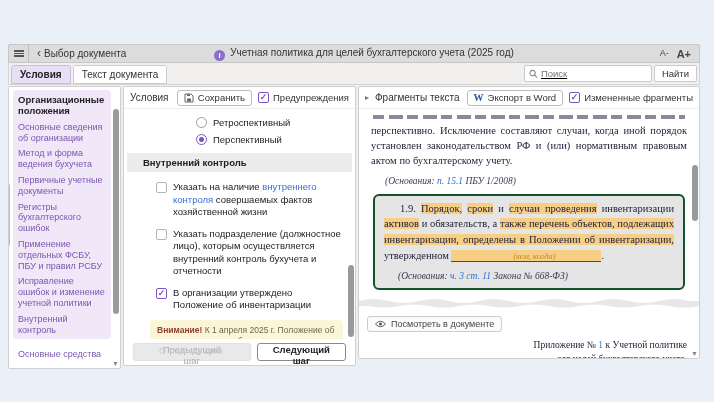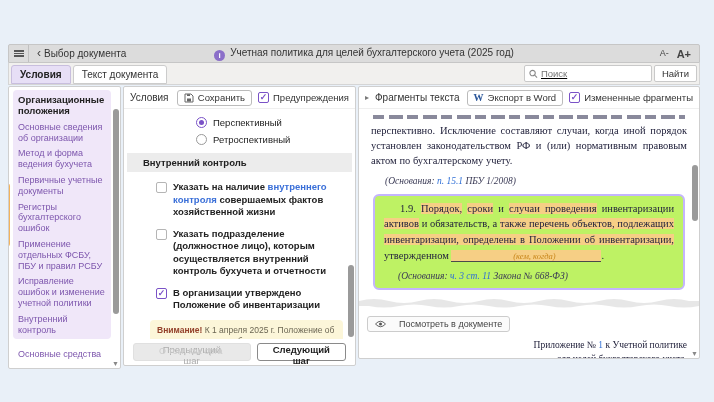--- a/index.html
+++ b/index.html
@@ -65,21 +65,21 @@
   .chkbox.on { border-color:#7a52c7; }
   .chkbox .tick { color:#7a52c7; font-size:9px; font-weight:bold; line-height:1; }
   .mid-body { padding:6px 10px 0 10px; position:relative; height:230px; overflow:hidden; }
   .radio-row { display:flex; align-items:flex-start; gap:6px; margin:2px 0 6px 62px; font-size:9.5px; color:#222; cursor:pointer; }
   .radio { width:11px; height:11px; border:1px solid #9a9a9a; border-radius:50%; background:#fff; flex:none; position:relative; }
   .radio.sel { border-color:#7a52c7; }
   .radio.sel::after { content:""; position:absolute; left:2px; top:2px; width:5px; height:5px; border-radius:50%; background:#7a52c7; }
   .group-band { background:#ececec; margin:8px -7px 2px -7px; padding:4px 16px; font-size:9.5px; font-weight:bold; color:#222; }
   .cbrow { display:flex; align-items:flex-start; gap:6px; margin:9px 4px 0 22px; }
   .cbrow .chkbox { margin-top:1px; }
-  .cblabel { font-size:9.5px; font-weight:bold; color:#222; line-height:1.32; }
+  .cblabel { font-size:9.5px; font-weight:normal; color:#222; line-height:1.32; }
   .cblabel a { color:#3a6fd8; text-decoration:none; cursor:pointer; }
   .warnbox { background:#fcf6d9; border-radius:4px; margin:8px 2px 0 16px; padding:5px 7px;
     font-size:8.5px; color:#6b6653; line-height:1.35; }
   .warnbox b { color:#93402a; }
   .mid-foot { position:absolute; left:1px; right:1px; bottom:1px; height:25px; background:rgba(255,255,255,.92);
     display:flex; align-items:center; justify-content:flex-end; gap:6px; padding:0 8px; }
   .mid-foot .hint { position:absolute; left:34px; top:7px; color:#ccc; font-size:9px; white-space:nowrap; overflow:hidden; width:80px; }
   .prevbtn { background:#e9e9e9; border:1px solid #e0e0e0; color:#adadad; border-radius:3px; height:18px;
     font-size:9.5px; padding:0 22px; font-family:"Liberation Sans",sans-serif; }
   .nextbtn { background:#fff; border:1px solid #8a8a8a; color:#222; font-weight:bold; border-radius:3px; height:18px;
@@ -89,28 +89,28 @@
   .p-head .expand { color:#777; font-size:8px; cursor:pointer; }
   .wordbtn { margin-left:auto; display:flex; align-items:center; gap:4px; background:#fff; border:1px solid #bbb;
     border-radius:3px; height:16px; padding:0 6px; font-size:9.5px; color:#333; font-family:"Liberation Sans",sans-serif; cursor:pointer; }
   .wordbtn .w { color:#2b579a; font-weight:bold; font-size:10px; font-family:"Liberation Serif",serif; }
   .right-body { padding:5px 12px 0 12px; font-family:"Liberation Serif", serif; color:#23233d; }
   .cutline { height:4px; overflow:hidden; opacity:.65; margin:1px 2px 4px 2px;
     background:repeating-linear-gradient(90deg,#4a4a66 0 11px, transparent 11px 16px, #4a4a66 16px 30px, transparent 30px 34px); }
   .docpar { font-size:10.5px; line-height:1.45; text-align:justify; }
   .basis { font-size:9.5px; font-style:italic; color:#3a3a55; margin-top:7px; text-indent:14px; }
   .basis a { color:#2f6fd6; text-decoration:none; cursor:pointer; }
-  .clausebox { border:2px solid #c4b5fd; background:#bef264; border-radius:6px; margin:8px 2px 0 2px; padding:5px 9px 7px 9px; }
+  .clausebox { border:2px solid #14532d; background:#e5e5e5; border-radius:6px; margin:8px 2px 0 2px; padding:5px 9px 7px 9px; }
   .clausebox .clause { font-size:10.5px; line-height:1.5; text-align:justify; text-indent:16px; }
   .hl { background:#f6cf85; }
   .blank { display:inline-block; min-width:150px; background:#f6cf85; border-bottom:1.4px solid #4a4a4a;
     text-align:center; line-height:1.1; vertical-align:baseline; }
   .blank i { font-size:8.5px; color:#c8861a; font-style:italic; }
   .wave-sep { margin:6px -12px 4px -12px; height:14px; }
-  .viewbtn { display:inline-flex; align-items:center; gap:13px; background:#fbfbfb; border:1px solid #ccc; border-radius:3px;
+  .viewbtn { display:inline-flex; align-items:center; gap:5px; background:#fbfbfb; border:1px solid #ccc; border-radius:3px;
     height:16px; padding:0 7px; font-size:9px; color:#444; font-family:"Liberation Sans",sans-serif; cursor:pointer; margin:2px 0 4px -4px; }
   .appendix { text-align:right; font-size:9.5px; line-height:1.55; margin-top:2px; }
   .appendix a { color:#2f6fd6; text-decoration:none; cursor:pointer; }
 </style>
 </head>
 <body>
 
 <div class="page">
 
   <div class="topbar">
@@ -186,26 +186,26 @@
         </button>
         <label class="chk">
           <span class="chkbox on">
               <span class="tick">✓</span>
             </span>
           <span>Предупреждения</span>
         </label>
       </div>
       <div class="mid-body">
         <div class="radio-row">
+          <span class="radio"></span>
+          <span>Ретроспективный</span>
+        </div>
+        <div class="radio-row">
           <span class="radio sel"></span>
           <span>Перспективный</span>
-        </div>
-        <div class="radio-row">
-          <span class="radio"></span>
-          <span>Ретроспективный</span>
         </div>
         <div class="group-band">Внутренний контроль</div>
 
         <div class="cbrow">
           <span class="chkbox"></span>
           <span class="cblabel"><span>Указать на наличие </span><a>внутреннего контроля</a><span> совершаемых фактов хозяйственной жизни</span></span>
         </div>
         <div class="cbrow">
           <span class="chkbox"></span>
           <span class="cblabel">Указать подразделение (должностное лицо), которым осуществляется внутренний контроль бухучета и отчетности</span>

